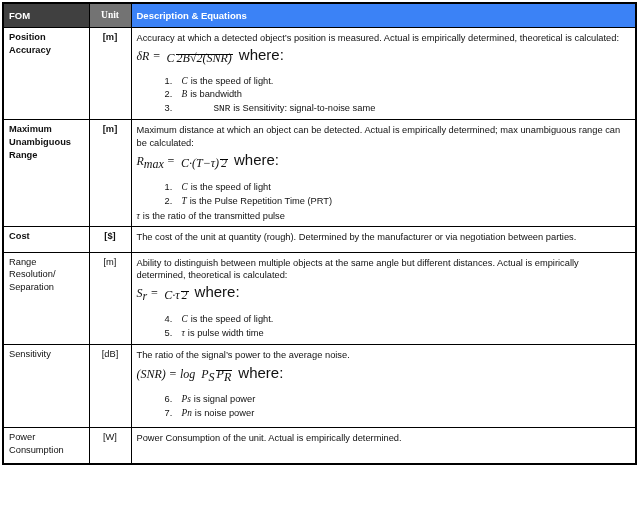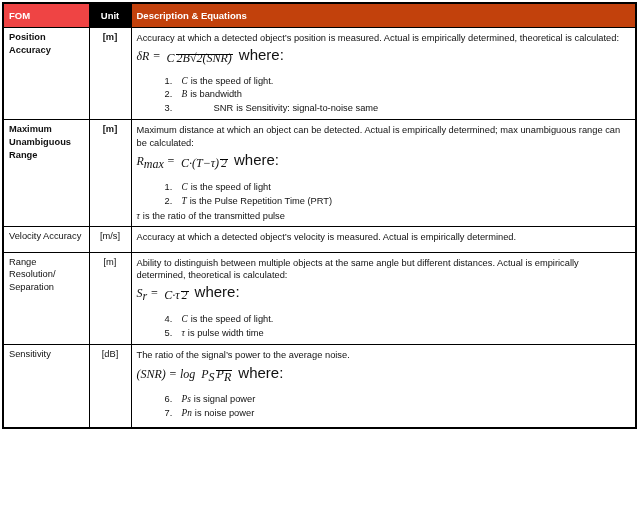--- a/index.html
+++ b/index.html
@@ -20,21 +20,21 @@
   .p{font-family:"Liberation Sans",sans-serif;font-style:normal;font-size:15px;margin-left:4px;}
   .frac{display:inline-block;text-align:center;font-family:"Liberation Serif",serif;font-style:italic;font-size:7.8px;line-height:1.2;margin:0 2px;vertical-align:middle;}
   .fden{border-top:1px solid #000;padding:0 1px;}
   .fnum{padding:0 1px;}
   sub{font-size:0.68em;text-align:center;}
   .sqb{border-top:1px solid #000;}
   .items{margin:9px 0 0 28px;padding:0;list-style:none;}
   .items li{line-height:1.5;}
   .inum{display:inline-block;width:17px;}
   .ivar{font-family:"Liberation Serif",serif;font-style:italic;margin-right:3px;}
-  .ivar.up{font-family:Liberation Sans, sans-serif;font-style:normal;padding-left:32px;}
+  .ivar.up{font-family:Liberation Mono, monospace;font-style:normal;padding-left:32px;}
   .fline{margin-top:1px;}
   
   tbody tr:nth-child(1){height:92px;}
   tbody tr:nth-child(2){height:101px;}
   tbody tr:nth-child(3){height:26px;}
   tbody tr:nth-child(4){height:31px;}
   tbody tr:nth-child(5){height:83px;}
   tbody tr:nth-child(6){height:36px;}
   tbody tr:nth-child(7){height:79px;}
   tbody tr:nth-child(8){height:32px;}
@@ -44,23 +44,23 @@
 
 <div class="page">
   <table>
     <colgroup>
         <col class="c-fom">
         <col class="c-unit">
         <col>
       </colgroup>
     <thead>
       <tr>
-        <th style="background: #ef4444; color: rgb(255, 255, 255);">FOM</th>
-        <th class="u" style="background: #000000; color: rgb(255, 255, 255);">Unit</th>
-        <th style="background: #c2410c; color: rgb(255, 255, 255);">Description &amp; Equations</th>
+        <th style="background: #404040; color: rgb(255, 255, 255);">FOM</th>
+        <th class="u" style="background: #737373; color: rgb(255, 255, 255); font-family: Liberation Serif, serif;">Unit</th>
+        <th style="background: #3b82f6; color: rgb(255, 255, 255);">Description &amp; Equations</th>
       </tr>
     </thead>
     <tbody id="tbody">
         <tr class="boldrow">
     <td class="fom">Position Accuracy</td>
     <td class="unit">[m]</td>
     <td class="desc">
       <div class="dtext">Accuracy at which a detected object’s position is measured. Actual is empirically determined, theoretical is calculated:</div>
       <div class="formula"><span class="m">δR = </span><span class="frac"><span class="fnum"><span class="m">C</span></span><span class="fden"><span class="m">2B</span><span class="m">√</span><span class="sqb"><span class="m">2(SNR)</span></span></span></span><span class="p">where:</span></div>
       <ol class="items">
@@ -77,25 +77,25 @@
     <td class="desc">
       <div class="dtext">Maximum distance at which an object can be detected. Actual is empirically determined; max unambiguous range can be calculated:</div>
       <div class="formula"><span class="m">R</span><sub class="m">max</sub><span class="m"> = </span><span class="frac"><span class="fnum"><span class="m">C·(T−τ)</span></span><span class="fden"><span class="m">2</span></span></span><span class="p">where:</span></div>
       <ol class="items">
               <li><span class="inum">1.</span><span class="ivar">C</span><span>is the speed of light</span></li>
               <li><span class="inum">2.</span><span class="ivar">T</span><span>is the Pulse Repetition Time (PRT)</span></li>
             </ol>
       <div class="fline"><span class="ivar">τ</span><span>is the ratio of the transmitted pulse</span></div>
     </td>
   </tr>
-        <tr>
-    <td class="fom">Velocity Accuracy</td>
-    <td class="unit">[m/s]</td>
+        <tr class="boldrow">
+    <td class="fom">Cost</td>
+    <td class="unit">[$]</td>
     <td class="desc">
-      <div class="dtext">Accuracy at which a detected object’s velocity is measured. Actual is empirically determined.</div>
+      <div class="dtext">The cost of the unit at quantity (rough). Determined by the manufacturer or via negotiation between parties.</div>
 
     </td>
   </tr>
         <tr>
     <td class="fom">Range Resolution/ Separation</td>
     <td class="unit">[m]</td>
     <td class="desc">
       <div class="dtext">Ability to distinguish between multiple objects at the same angle but different distances. Actual is empirically determined, theoretical is calculated:</div>
       <div class="formula"><span class="m">S</span><sub class="m">r</sub><span class="m"> = </span><span class="frac"><span class="fnum"><span class="m">C·τ</span></span><span class="fden"><span class="m">2</span></span></span><span class="p">where:</span></div>
       <ol class="items">
@@ -111,15 +111,23 @@
     <td class="desc">
       <div class="dtext">The ratio of the signal’s power to the average noise.</div>
       <div class="formula"><span class="m">(SNR) = log </span><span class="frac"><span class="fnum"><span class="m">P</span><sub class="m">S</sub></span><span class="fden"><span class="m">P</span><sub class="m">R</sub></span></span><span class="p">where:</span></div>
       <ol class="items">
               <li><span class="inum">6.</span><span class="ivar">Ps</span><span>is signal power</span></li>
               <li><span class="inum">7.</span><span class="ivar">Pn</span><span>is noise power</span></li>
             </ol>
 
     </td>
   </tr>
+        <tr>
+    <td class="fom">Power Consumption</td>
+    <td class="unit">[W]</td>
+    <td class="desc">
+      <div class="dtext">Power Consumption of the unit. Actual is empirically determined.</div>
+
+    </td>
+  </tr>
       </tbody>
   </table>
 </div>
 
 </body></html>

